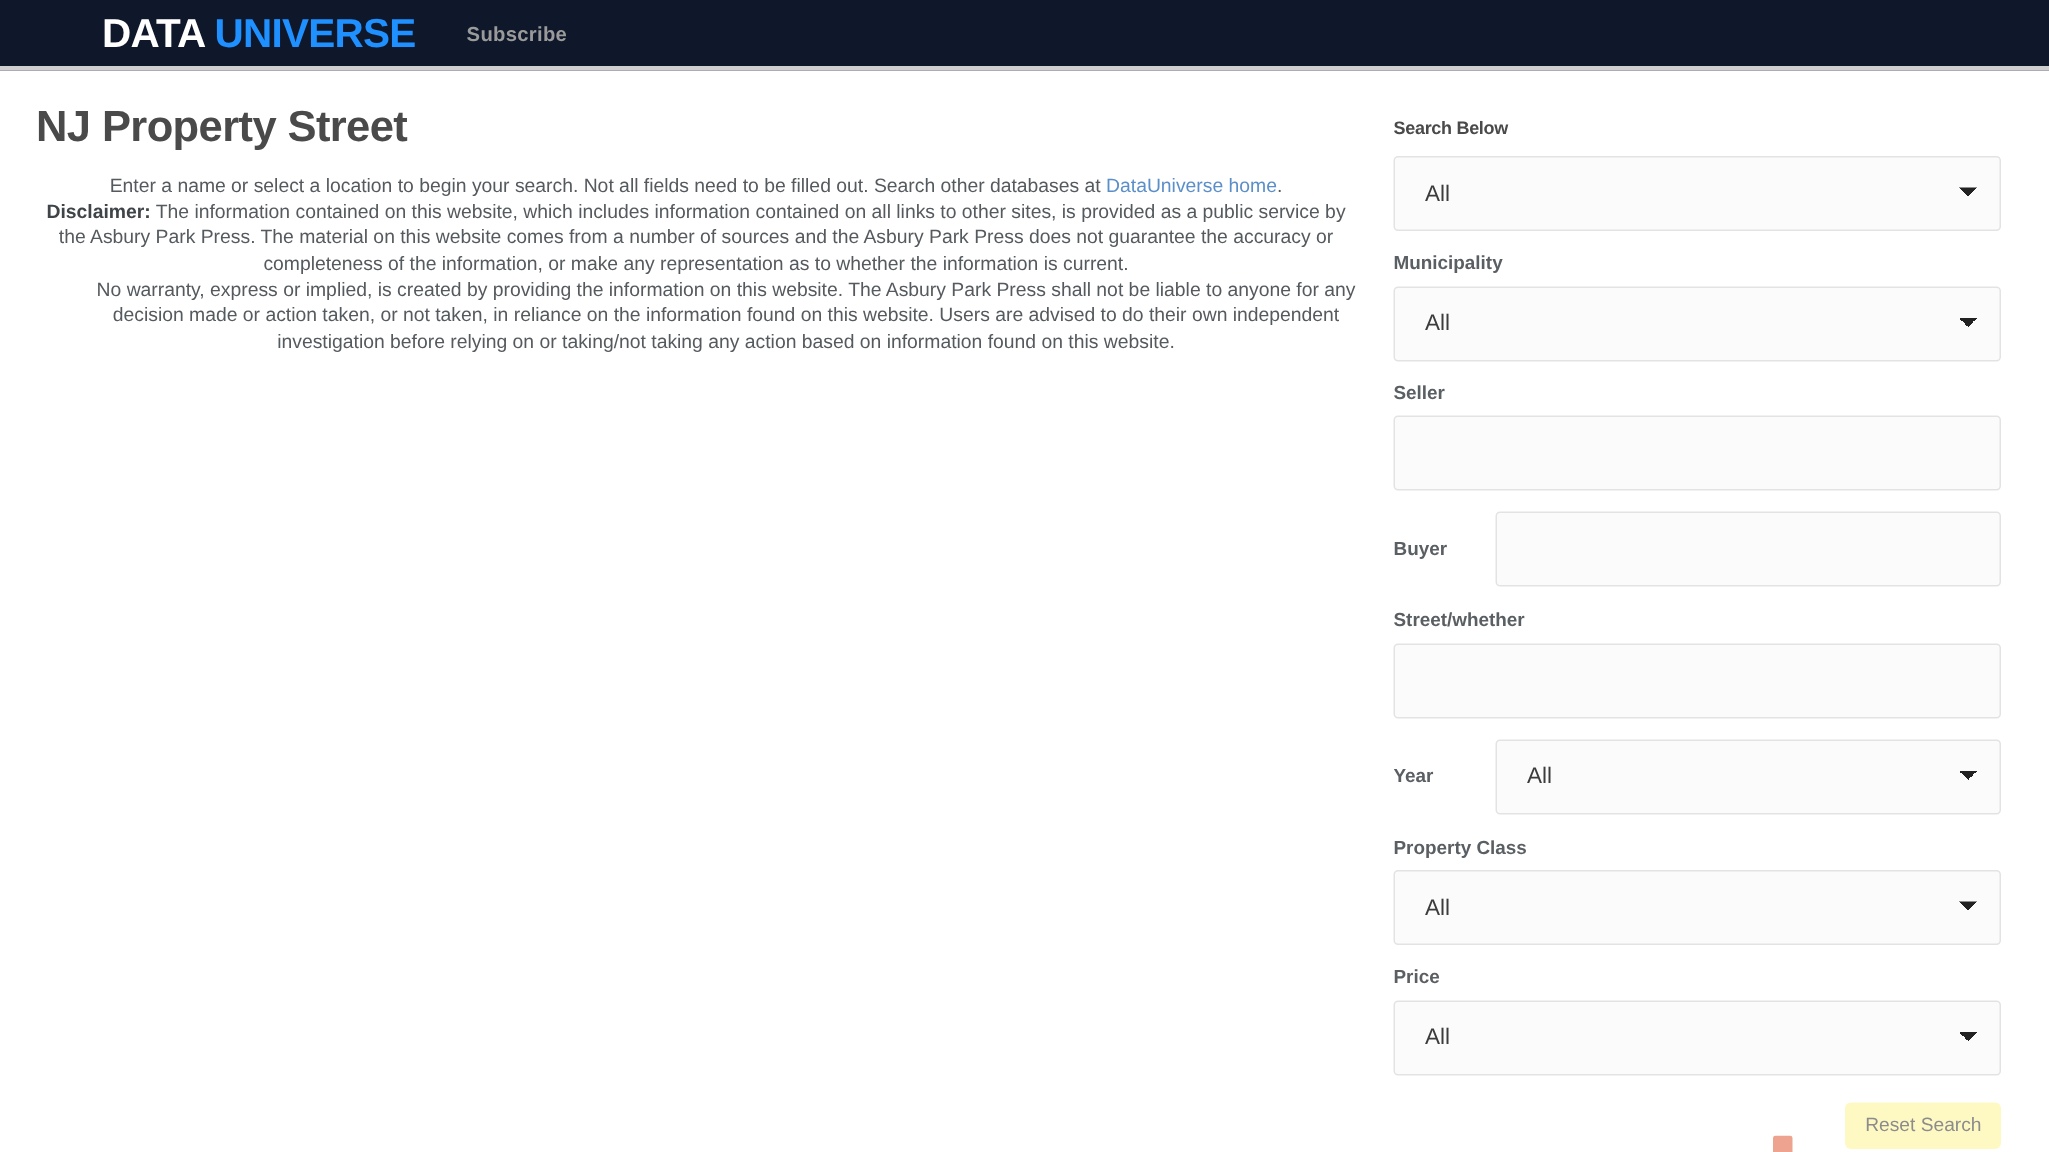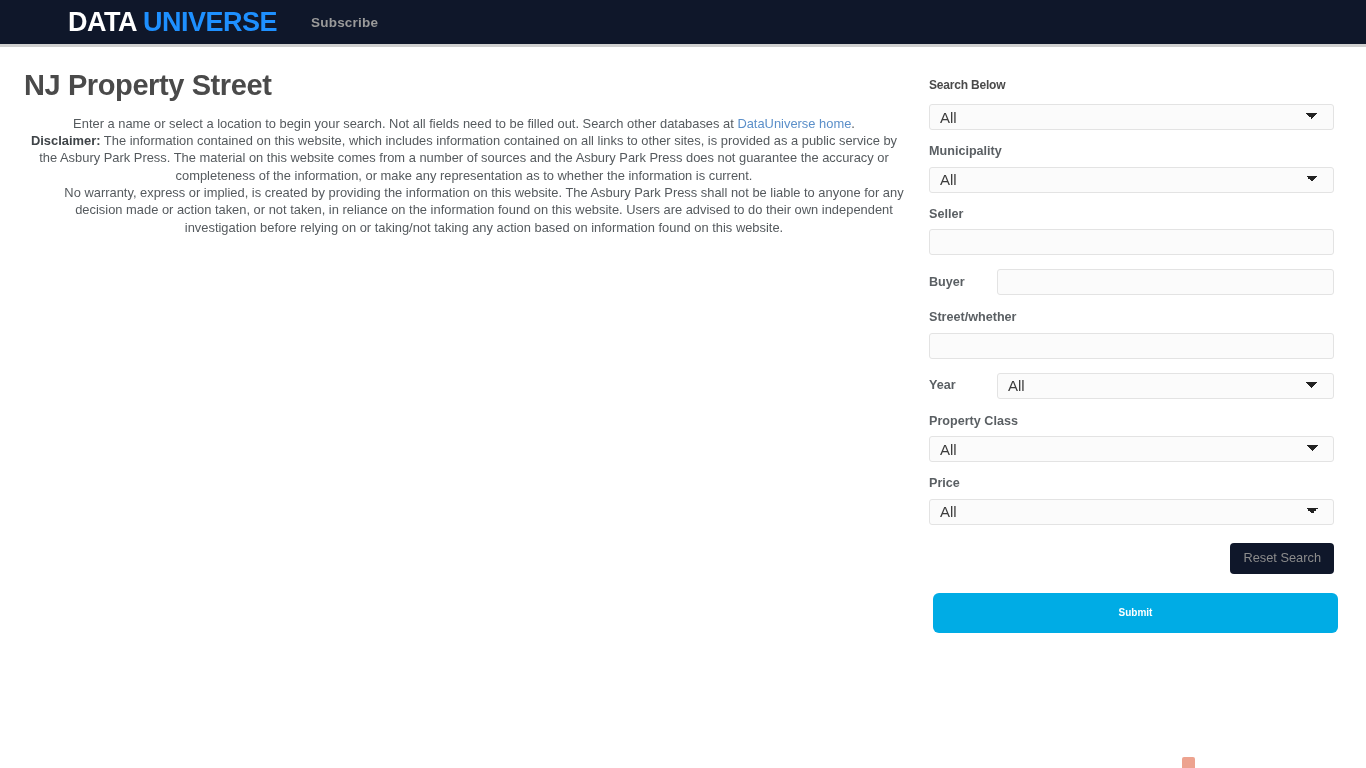--- a/index.html
+++ b/index.html
@@ -86,28 +86,28 @@
     display: block;
     font-size: 12.6px;
     font-weight: bold;
     color: #5a5f63;
     line-height: 1;
     margin-bottom: 9px;
   }
   .ctrl {
     display: block;
     width: 405px;
-    height: 26px;
+    height: 50px;
     background: #fbfbfb;
     border: 1px solid #e3e3e3;
     border-radius: 3px;
     font-family: "Liberation Sans", sans-serif;
     font-size: 15px;
     color: #3c3c3c;
-    padding: 0 10px;
+    padding: 0 20px;
     outline: none;
   }
   select.ctrl {
     -webkit-appearance: none;
     -moz-appearance: none;
     appearance: none;
     padding-right: 30px;
     background-image:
       linear-gradient(45deg, transparent 50%, #222 50%),
       linear-gradient(135deg, #222 50%, transparent 50%);
@@ -133,21 +133,21 @@
   .spacer-15 { height: 15px; }
   .spacer-16 { height: 16px; }
 
   
   .reset-row {
     display: flex;
     justify-content: flex-end;
     margin-top: 18px;
   }
   .btn-reset {
-    background: #0f172a;
+    background: #fef9c3;
     border: none;
     border-radius: 4px;
     color: #8c8c8c;
     font-family: "Liberation Sans", sans-serif;
     font-size: 12.8px;
     padding: 9px 13px;
     cursor: pointer;
     line-height: 1;
   }
   .btn-submit {

